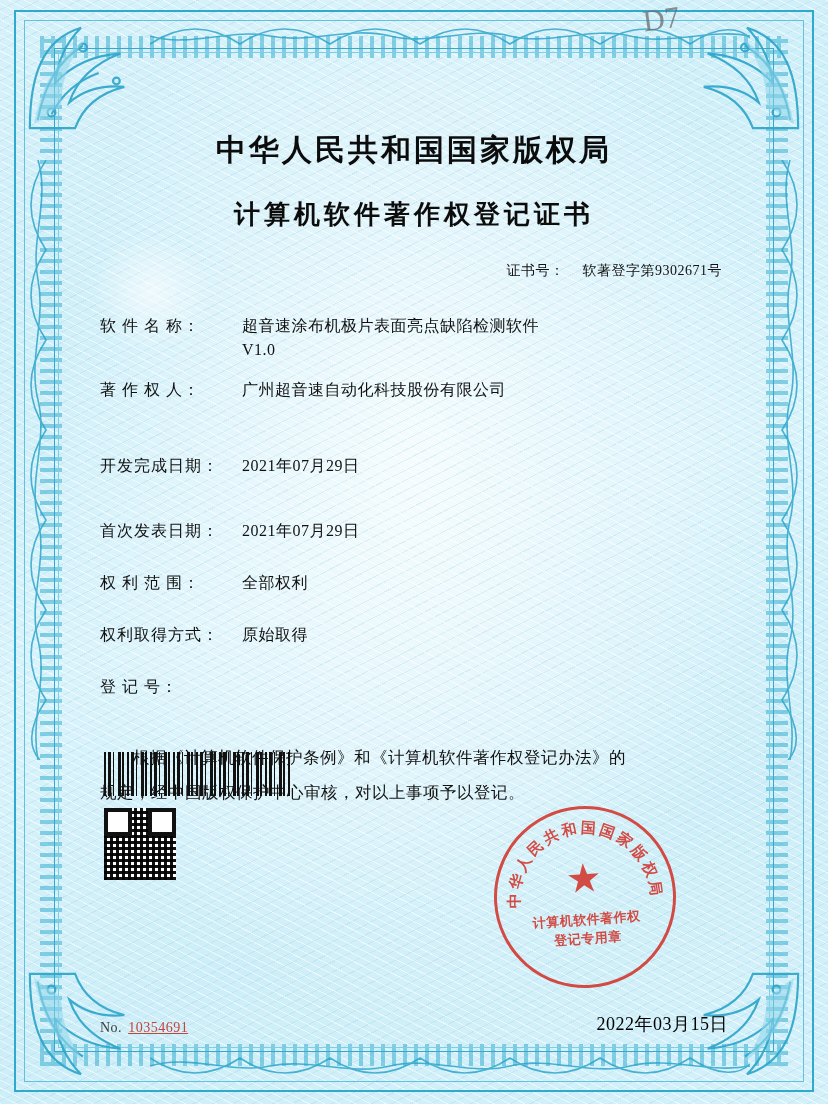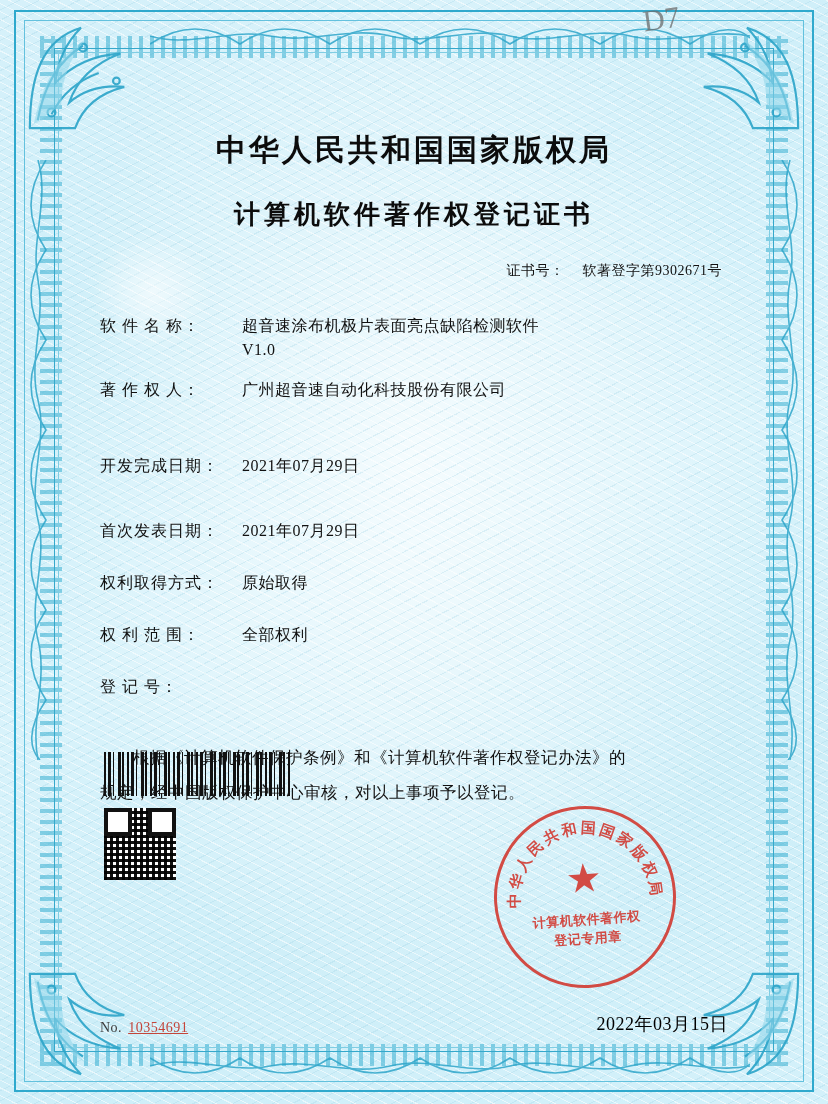--- a/index.html
+++ b/index.html
@@ -368,28 +368,28 @@
     <div class="field" id="field-dev">
       <div class="k">开发完成日期：</div>
       <div class="v">2021年07月29日</div>
     </div>
 
     <div class="field" id="field-pub">
       <div class="k">首次发表日期：</div>
       <div class="v">2021年07月29日</div>
     </div>
 
+    <div class="field" id="field-scope">
+      <div class="k">权 利 范 围：</div>
+      <div class="v">全部权利</div>
+    </div>
+
     <div class="field" id="field-right-way">
       <div class="k">权利取得方式：</div>
       <div class="v">原始取得</div>
-    </div>
-
-    <div class="field" id="field-scope">
-      <div class="k">权 利 范 围：</div>
-      <div class="v">全部权利</div>
     </div>
 
     <div class="field" id="field-regno">
       <div class="k">登 记 号：</div>
     </div>
 
     <div class="statement">
       <p class="indent">根据《计算机软件保护条例》和《计算机软件著作权登记办法》的</p>
       <p>规定，经中国版权保护中心审核，对以上事项予以登记。</p>
     </div>

